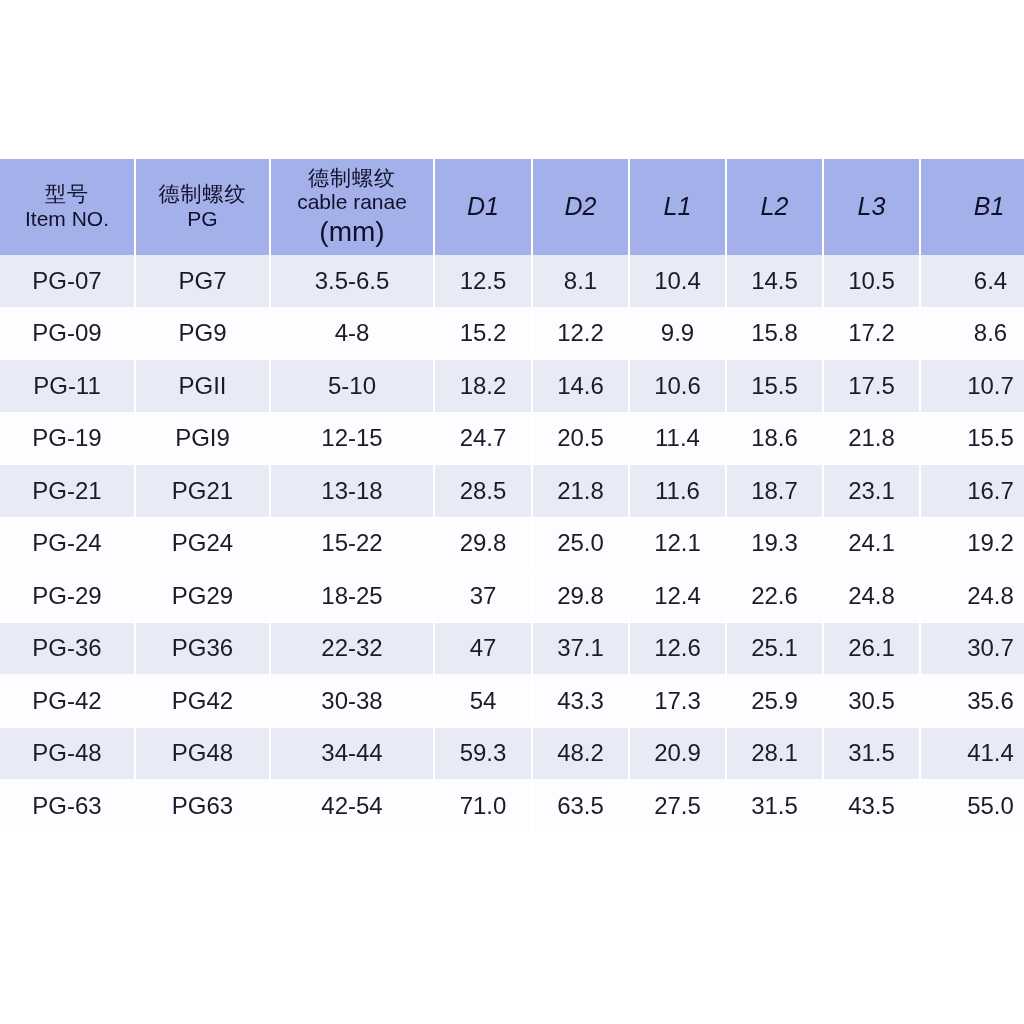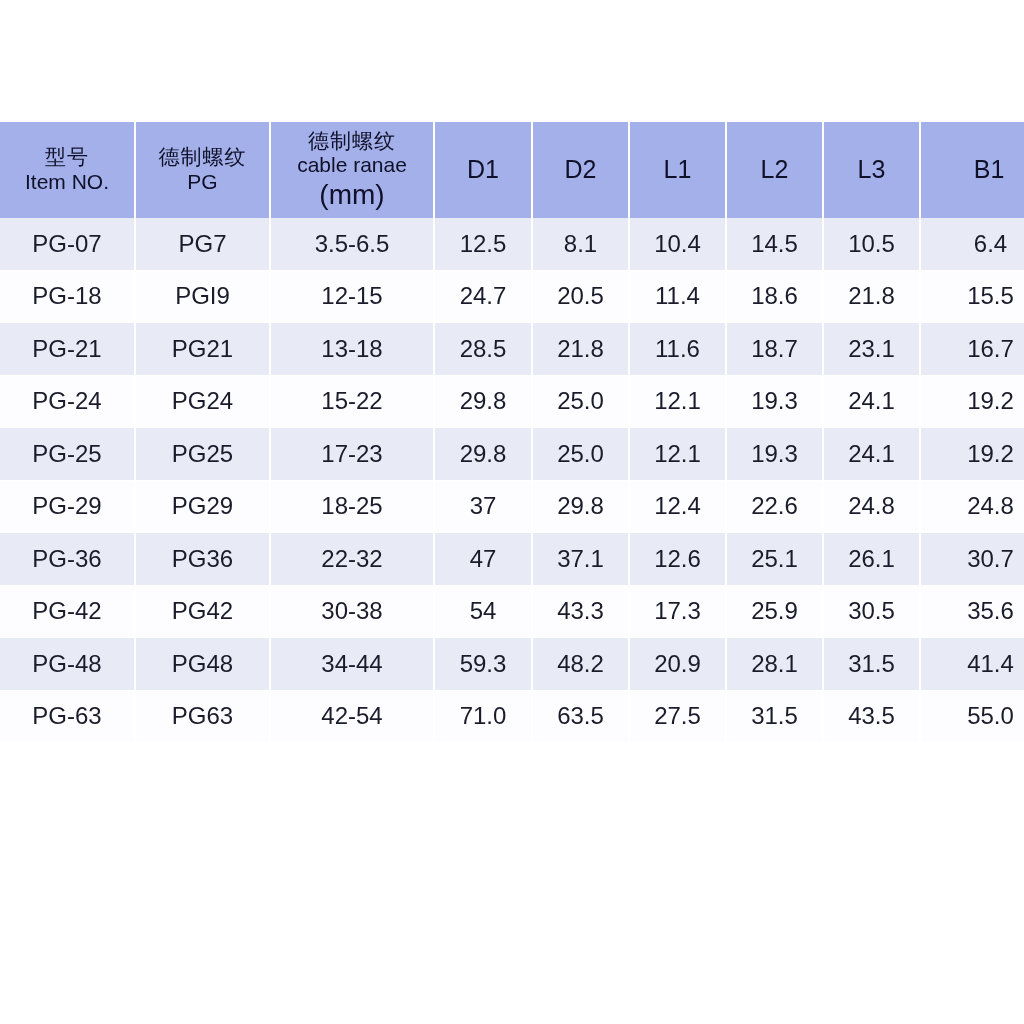--- a/index.html
+++ b/index.html
@@ -20,20 +20,21 @@
   #table-wrap {
     position: absolute;
     left: 0;
     top: 122px;
     width: 1024px;
   }
   table.spec {
     border-collapse: collapse;
     width: 1024px;
     table-layout: fixed;
+    margin-top: 37px;
   }
   table.spec th, table.spec td {
     border: 0;
     text-align: center;
     vertical-align: middle;
     color: #1b1b2b;
   }
   table.spec thead th {
     background: #a3b0ea;
     color: #101028;
@@ -41,21 +42,21 @@
     font-size: 22px;
     font-weight: normal;
     line-height: 1.18;
     border-right: 2px solid #ffffff;
     padding: 0 2px;
   }
   table.spec thead th:last-child { border-right: 0; padding-left: 35px; }
   .hdr-cn { display: block; font-size: 21px; letter-spacing: 1px; }
   .hdr-en { display: block; font-size: 21px; }
   .hdr-unit { display: block; font-size: 28px; }
-  .hdr-single { display: block; font-size: 25px; }
+  .hdr-single { display: block; font-size: 25px; font-style: italic; }
   table.spec tbody td {
     height: 49.5px;
     font-size: 24px;
     border-right: 2px solid #ffffff;
     border-bottom: 1px solid #ffffff;
   }
   table.spec tbody td:last-child { border-right: 0; padding-left: 37px; }
   tbody tr.odd td { background: #e8eaf6; }
   tbody tr.even td { background: #fdfdff; }
   
@@ -127,21 +128,43 @@
             <td>PG7</td>
             <td>3.5-6.5</td>
             <td>12.5</td>
             <td>8.1</td>
             <td>10.4</td>
             <td>14.5</td>
             <td>10.5</td>
             <td>6.4</td>
           </tr>
           <tr class="even">
-            <td>PG-18</td>
+            <td>PG-09</td>
+            <td>PG9</td>
+            <td>4-8</td>
+            <td>15.2</td>
+            <td>12.2</td>
+            <td>9.9</td>
+            <td>15.8</td>
+            <td>17.2</td>
+            <td>8.6</td>
+          </tr>
+          <tr class="odd">
+            <td>PG-11</td>
+            <td>PGII</td>
+            <td>5-10</td>
+            <td>18.2</td>
+            <td>14.6</td>
+            <td>10.6</td>
+            <td>15.5</td>
+            <td>17.5</td>
+            <td>10.7</td>
+          </tr>
+          <tr class="even">
+            <td>PG-19</td>
             <td>PGI9</td>
             <td>12-15</td>
             <td>24.7</td>
             <td>20.5</td>
             <td>11.4</td>
             <td>18.6</td>
             <td>21.8</td>
             <td>15.5</td>
           </tr>
           <tr class="odd">
@@ -159,31 +182,20 @@
             <td>PG-24</td>
             <td>PG24</td>
             <td>15-22</td>
             <td>29.8</td>
             <td>25.0</td>
             <td>12.1</td>
             <td>19.3</td>
             <td>24.1</td>
             <td>19.2</td>
           </tr>
-          <tr class="odd">
-            <td>PG-25</td>
-            <td>PG25</td>
-            <td>17-23</td>
-            <td>29.8</td>
-            <td>25.0</td>
-            <td>12.1</td>
-            <td>19.3</td>
-            <td>24.1</td>
-            <td>19.2</td>
-          </tr>
           <tr class="even">
             <td>PG-29</td>
             <td>PG29</td>
             <td>18-25</td>
             <td>37</td>
             <td>29.8</td>
             <td>12.4</td>
             <td>22.6</td>
             <td>24.8</td>
             <td>24.8</td>

